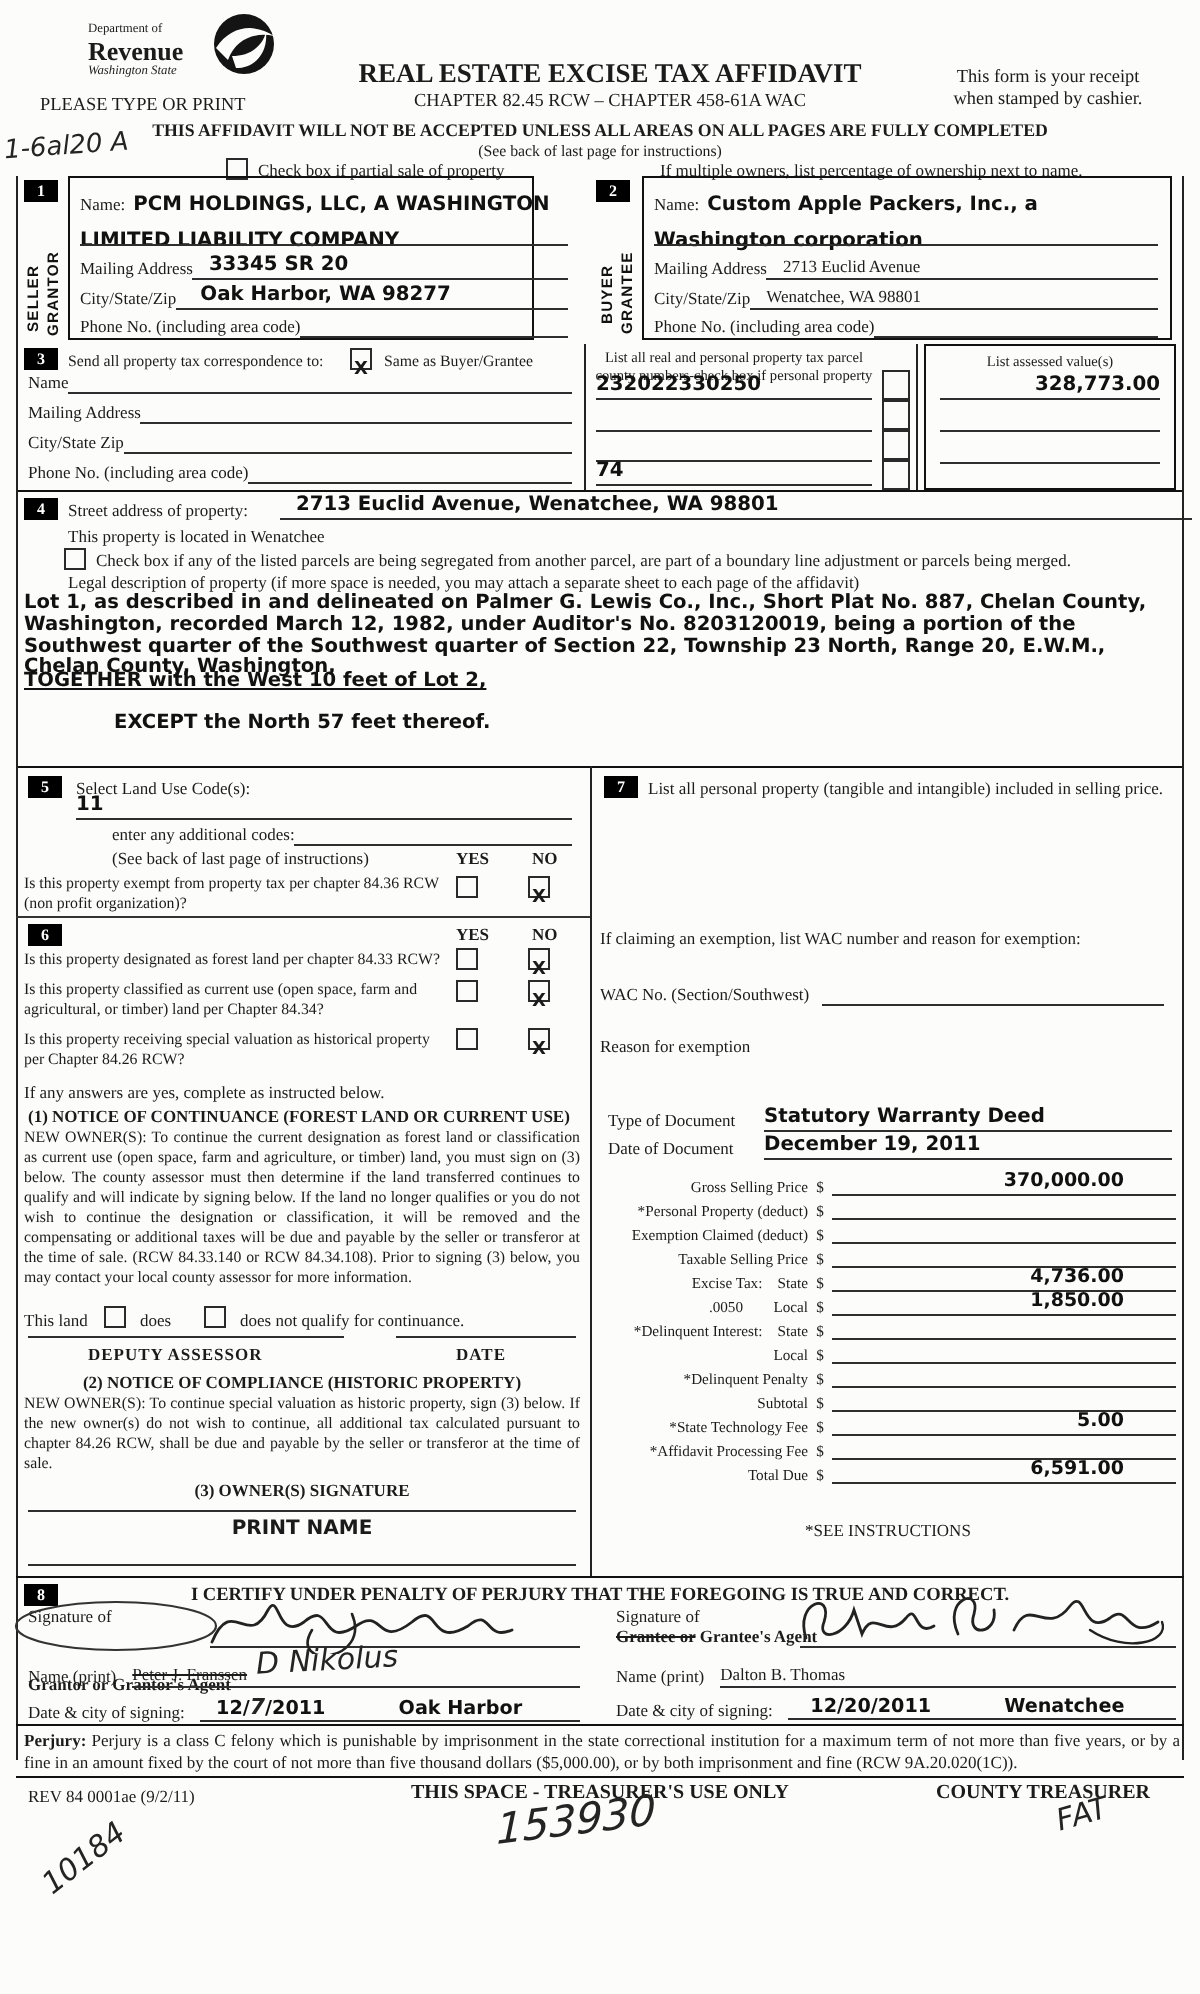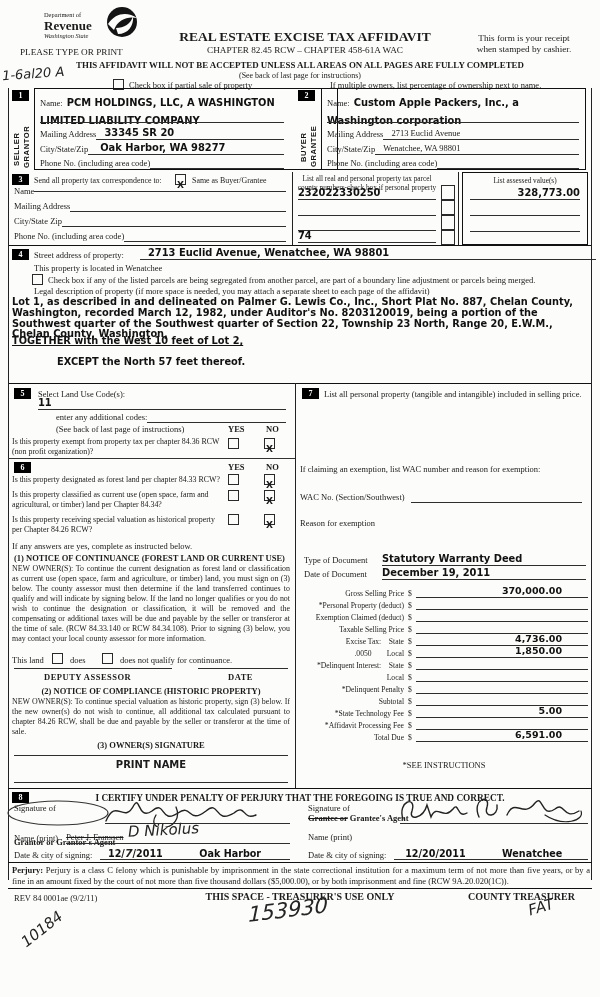--- a/index.html
+++ b/index.html
@@ -70,21 +70,21 @@
   <div class="r ctr f8" style="left:0;top:71px;width:600px;">(See back of last page for instructions)</div>
 
   <div class="r hand" style="left:2px;top:66px;font-size:13px;transform:rotate(-4deg);">1-6al20 A</div>
   <span class="r cb" style="left:113px;top:79px;"></span>
   <div class="r f85" style="left:129px;top:80px;">Check box if partial sale of property</div>
   <div class="r f85" style="left:330px;top:80px;">If multiple owners, list percentage of ownership next to name.</div>
 
   <div class="r numbox" style="left:12px;top:90px;">1</div>
   <div class="r vlabel" style="left:12px;top:110px;height:56px;">SELLER</div>
   <div class="r vlabel" style="left:22px;top:106px;height:62px;">GRANTOR</div>
-  <div class="r gbox" style="left:34px;top:88px;width:304px;height:82px;">
+  <div class="r gbox" style="left:34px;top:88px;width:233px;height:82px;">
     <div style="position:absolute;left:5px;top:3px;width:244px;">
       <span class="f85">Name:</span>
       <span class="typed10">PCM HOLDINGS, LLC, A WASHINGTON LIMITED LIABILITY COMPANY</span>
     </div>
     <div class="ln" style="position:absolute;left:5px;top:33px;width:244px;"></div>
     <div class="flx" style="position:absolute;left:5px;top:39px;width:244px;">
       <span class="f85">Mailing Address</span>
       <span class="ln grow typed10" style="padding-left:8px;">33345 SR 20</span>
     </div>
     <div class="flx" style="position:absolute;left:5px;top:54px;width:244px;">
@@ -118,21 +118,21 @@
       <span class="f85">Phone No. (including area code)</span>
       <span class="ln grow"></span>
     </div>
   </div>
 
   <div class="r numbox" style="left:12px;top:174px;">3</div>
   <div class="r f8" style="left:34px;top:176px;">Send all property tax correspondence to:</div>
   <span class="r cb" style="left:175px;top:174px;"><span class="x">X</span></span>
   <div class="r f8" style="left:192px;top:176px;">Same as Buyer/Grantee</div>
 
-  <div class="r flx f85" style="left:14px;top:186px;width:272px;align-items:center;">
+  <div class="r flx f85" style="left:14px;top:186px;width:272px;">
     <span>Name</span>
       <span class="ln grow"></span>
   </div>
   <div class="r flx f85" style="left:14px;top:201px;width:272px;">
     <span>Mailing Address</span>
       <span class="ln grow"></span>
   </div>
   <div class="r flx f85" style="left:14px;top:216px;width:272px;">
     <span>City/State Zip</span>
       <span class="ln grow"></span>
@@ -348,20 +348,21 @@
   <div class="r f85 b" style="left:308px;top:813px;"><span class="strike">Grantee or</span> <span>Grantee's Agent</span></div>
   <div class="r ln" style="left:400px;top:823px;width:188px;"></div>
   <svg class="r" style="left:395px;top:789px;" width="195" height="38" viewBox="0 0 195 38">
     <path d="M8 30 C 2 12, 22 6, 17 22 C 13 32, 28 30, 32 16 L 36 28 C 42 14, 48 32, 58 20 C 64 12, 62 30, 72 24" fill="none" stroke="#222" stroke-width="1.4" stroke-linecap="round"></path>
     <path d="M84 28 C 76 10, 96 4, 92 18 C 88 30, 104 28, 102 16" fill="none" stroke="#222" stroke-width="1.4" stroke-linecap="round"></path>
     <path d="M112 26 C 120 8, 128 30, 140 14 C 148 4, 146 30, 160 20 C 170 12, 168 32, 184 22" fill="none" stroke="#222" stroke-width="1.4" stroke-linecap="round"></path>
     <path d="M150 26 C 168 38, 190 32, 186 22" fill="none" stroke="#222" stroke-width="1.2" stroke-linecap="round"></path>
   </svg>
   <div class="r flx" style="left:308px;top:832px;width:280px;">
     <span class="f85">Name (print)</span>
+    <span class="ln grow f85" style="margin-left:8px;">Dalton B. Thomas</span>
   </div>
   <div class="r flx" style="left:308px;top:848px;width:280px;">
     <span class="f85">Date &amp; city of signing:</span>
     <span class="ln typed ctr" style="margin-left:8px;width:82px;">12/20/2011</span>
     <span class="ln grow typed ctr">Wenatchee</span>
   </div>
 
   <div class="r hline" style="left:8px;top:862px;width:584px;border-top-width:1.2px;"></div>
   <div class="r f85 just" style="left:12px;top:865px;width:578px;"><span class="b">Perjury:</span> <span>Perjury is a class C felony which is punishable by imprisonment in the state correctional institution for a maximum term of not more than five years, or by a fine in an amount fixed by the court of not more than five thousand dollars ($5,000.00), or by both imprisonment and fine (RCW 9A.20.020(1C)).</span></div>
   <div class="r hline" style="left:8px;top:888px;width:584px;border-top-width:1.2px;"></div>

